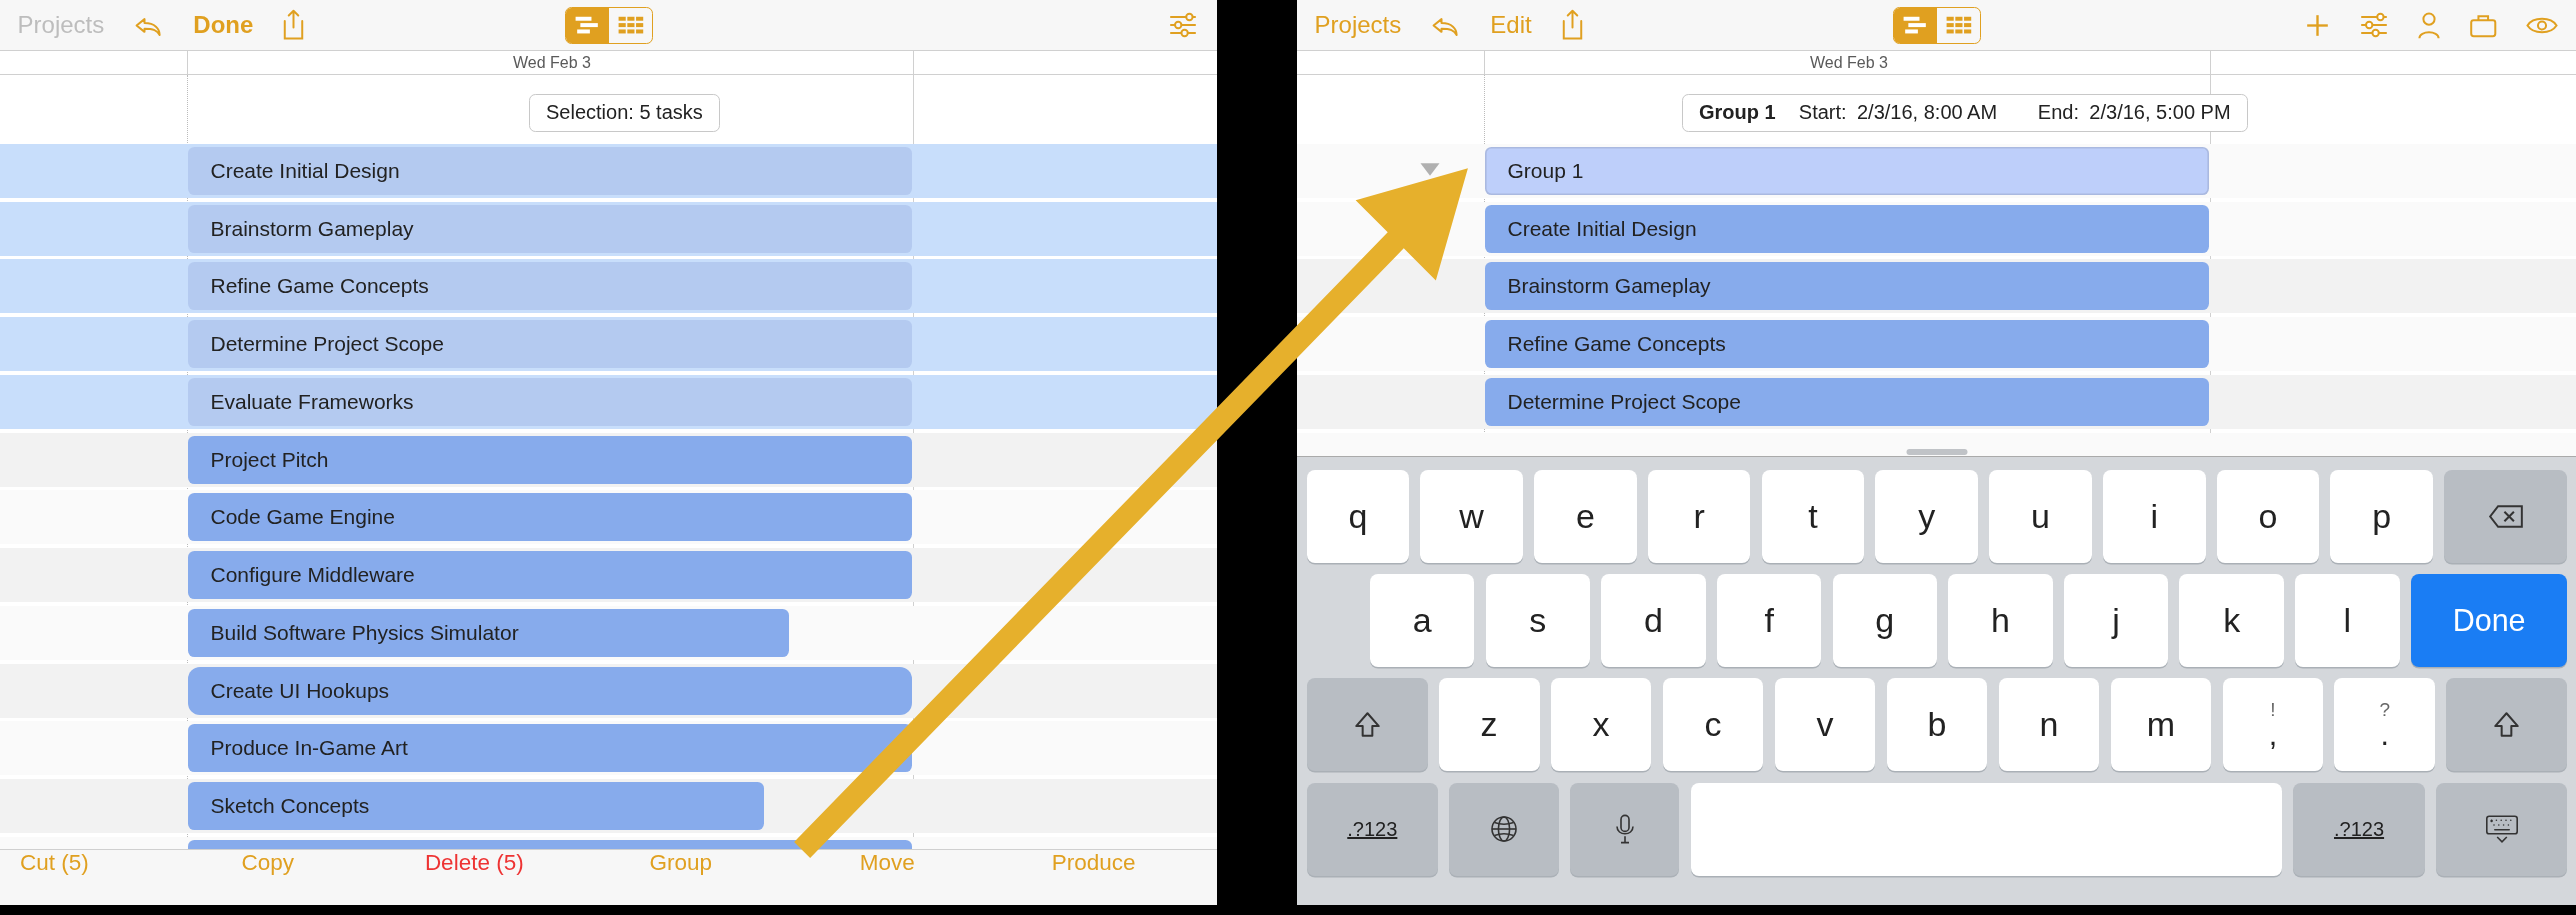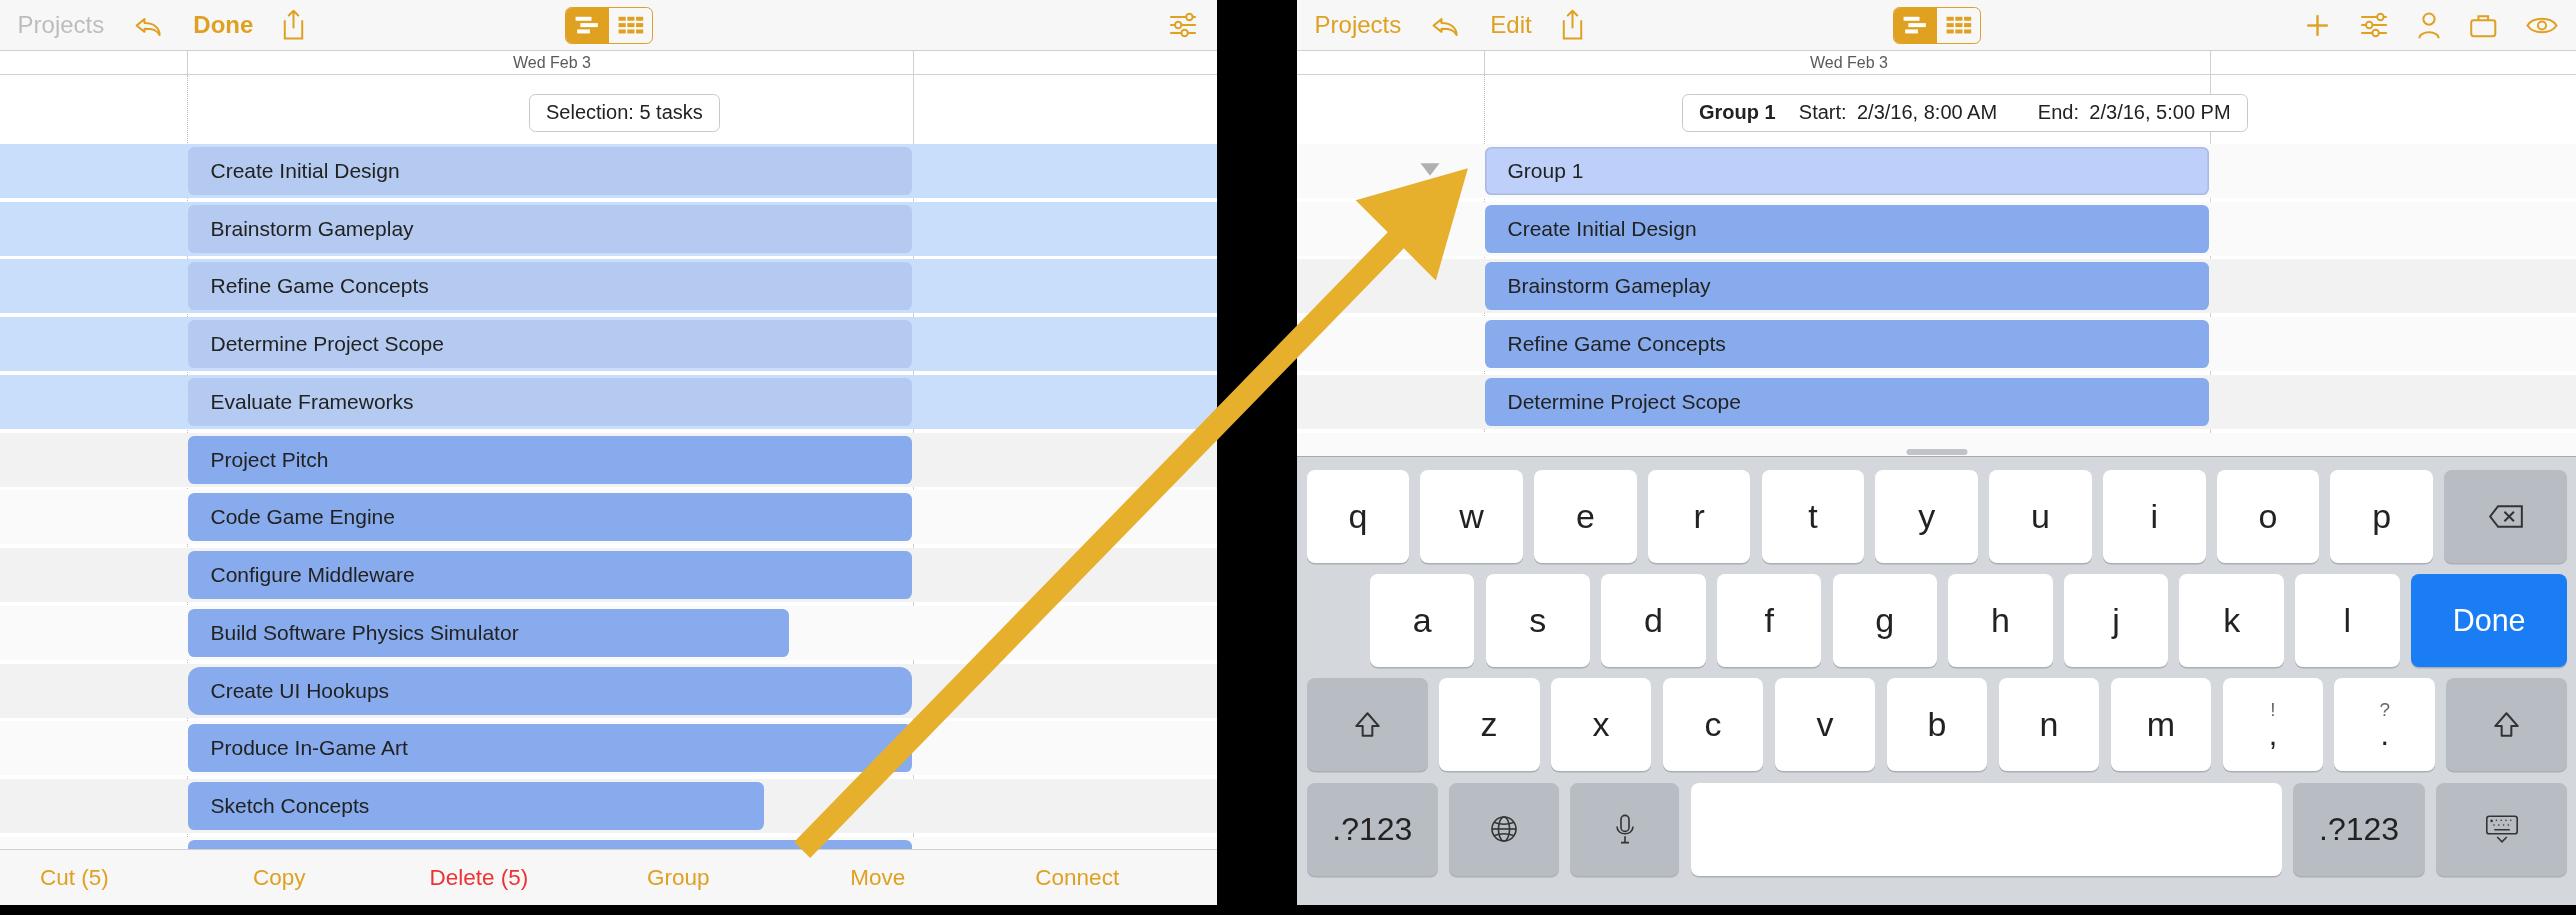--- a/index.html
+++ b/index.html
@@ -42,36 +42,36 @@
   .bar.lightblue { background: #b4caf0; }
   .bar.header { background: #becffa; }
   .bar.editing { box-shadow: inset 0 0 0 1.6px rgba(0,0,0,0.1); }
 
   .disclosure { position: absolute; color: #b0b0b0; }
 
   .outline-left { position: absolute; top: 0; bottom: 0; width: 0.8px; border-right: 0.8px dotted #bbb; }
   .divider-v { position: absolute; top: 0; bottom: 0; width: 0.8px; background: #d0d0d0; }
 
   
-  .bottombar { position: absolute; left: 0; right: 0; bottom: 0; height: 56px; background: #f7f7f7; border-top: 0.8px solid #d0d0d0; display: flex; align-items: center; padding: 0 40px; }
+  .bottombar { position: absolute; left: 0; right: 0; bottom: 0; height: 56px; background: #f7f7f7; border-top: 0.8px solid #d0d0d0; display: flex; align-items: flex-start; padding: 0 20px; }
   .bottombar > div { flex: 1; text-align: center; font-size: 22.5px; color: #e0a020; }
   .bottombar > div.red { color: #e33; }
   .bottombar > div:first-child { text-align: left; flex: 0.7; }
 
   
   .arrow-overlay { position: absolute; pointer-events: none; }
 
   
   .keyboard { position: absolute; left: 0; right: 0; bottom: 0; height: 449px; background: #d4d7db; border-top: 0.8px solid #aaa; padding: 13px 9.6px 9.6px 9.6px; }
   .kgrab { position: absolute; left: 50%; transform: translateX(-50%); top: -8px; width: 61px; height: 5.6px; border-radius: 4px; background: #c0c3c7; }
   .krow { display: flex; gap: 11.2px; margin-bottom: 11.2px; height: 93px; }
   .key { flex: 1; background: #fff; border-radius: 8px; display: flex; align-items: center; justify-content: center; font-size: 34px; color: #222; box-shadow: 0 1.6px 0 #aab0b6; }
   .key.gray { background: #b8bdc3; }
   .key.blue { background: #1a7df4; color: #fff; font-size: 30.5px; }
-  .key.small { font-size: 32px; }
+  .key.small { font-size: 20px; text-decoration: underline; }
   .key.wide15 { flex: 1.5; }
   .key.wide12 { flex: 1.2; }
   .key.space { flex: 5.4; }
   .keycol { display: flex; flex-direction: column; align-items: center; justify-content: center; width: 100%; height: 100%; line-height: 1;}
   .keycol .top { font-size: 19px; color: #666; }
   .keycol .bot { font-size: 30.5px; }
 
 </style>
 </head>
 <body>
@@ -211,21 +211,21 @@
         </div>
       </div>
   </div>
 
   <div class="bottombar">
     <div>Cut (5)</div>
     <div>Copy</div>
     <div class="red">Delete (5)</div>
     <div>Group</div>
     <div>Move</div>
-    <div>Connect</div>
+    <div>Produce</div>
   </div>
 </div>
 
 <div class="screen right-screen">
 
   <div class="toolbar">
     <div class="toolbar-left">
       <span class="tb-text">Projects</span>
       <span class="tb-icon">
         <svg width="35" height="29" viewBox="0 0 44 36">

